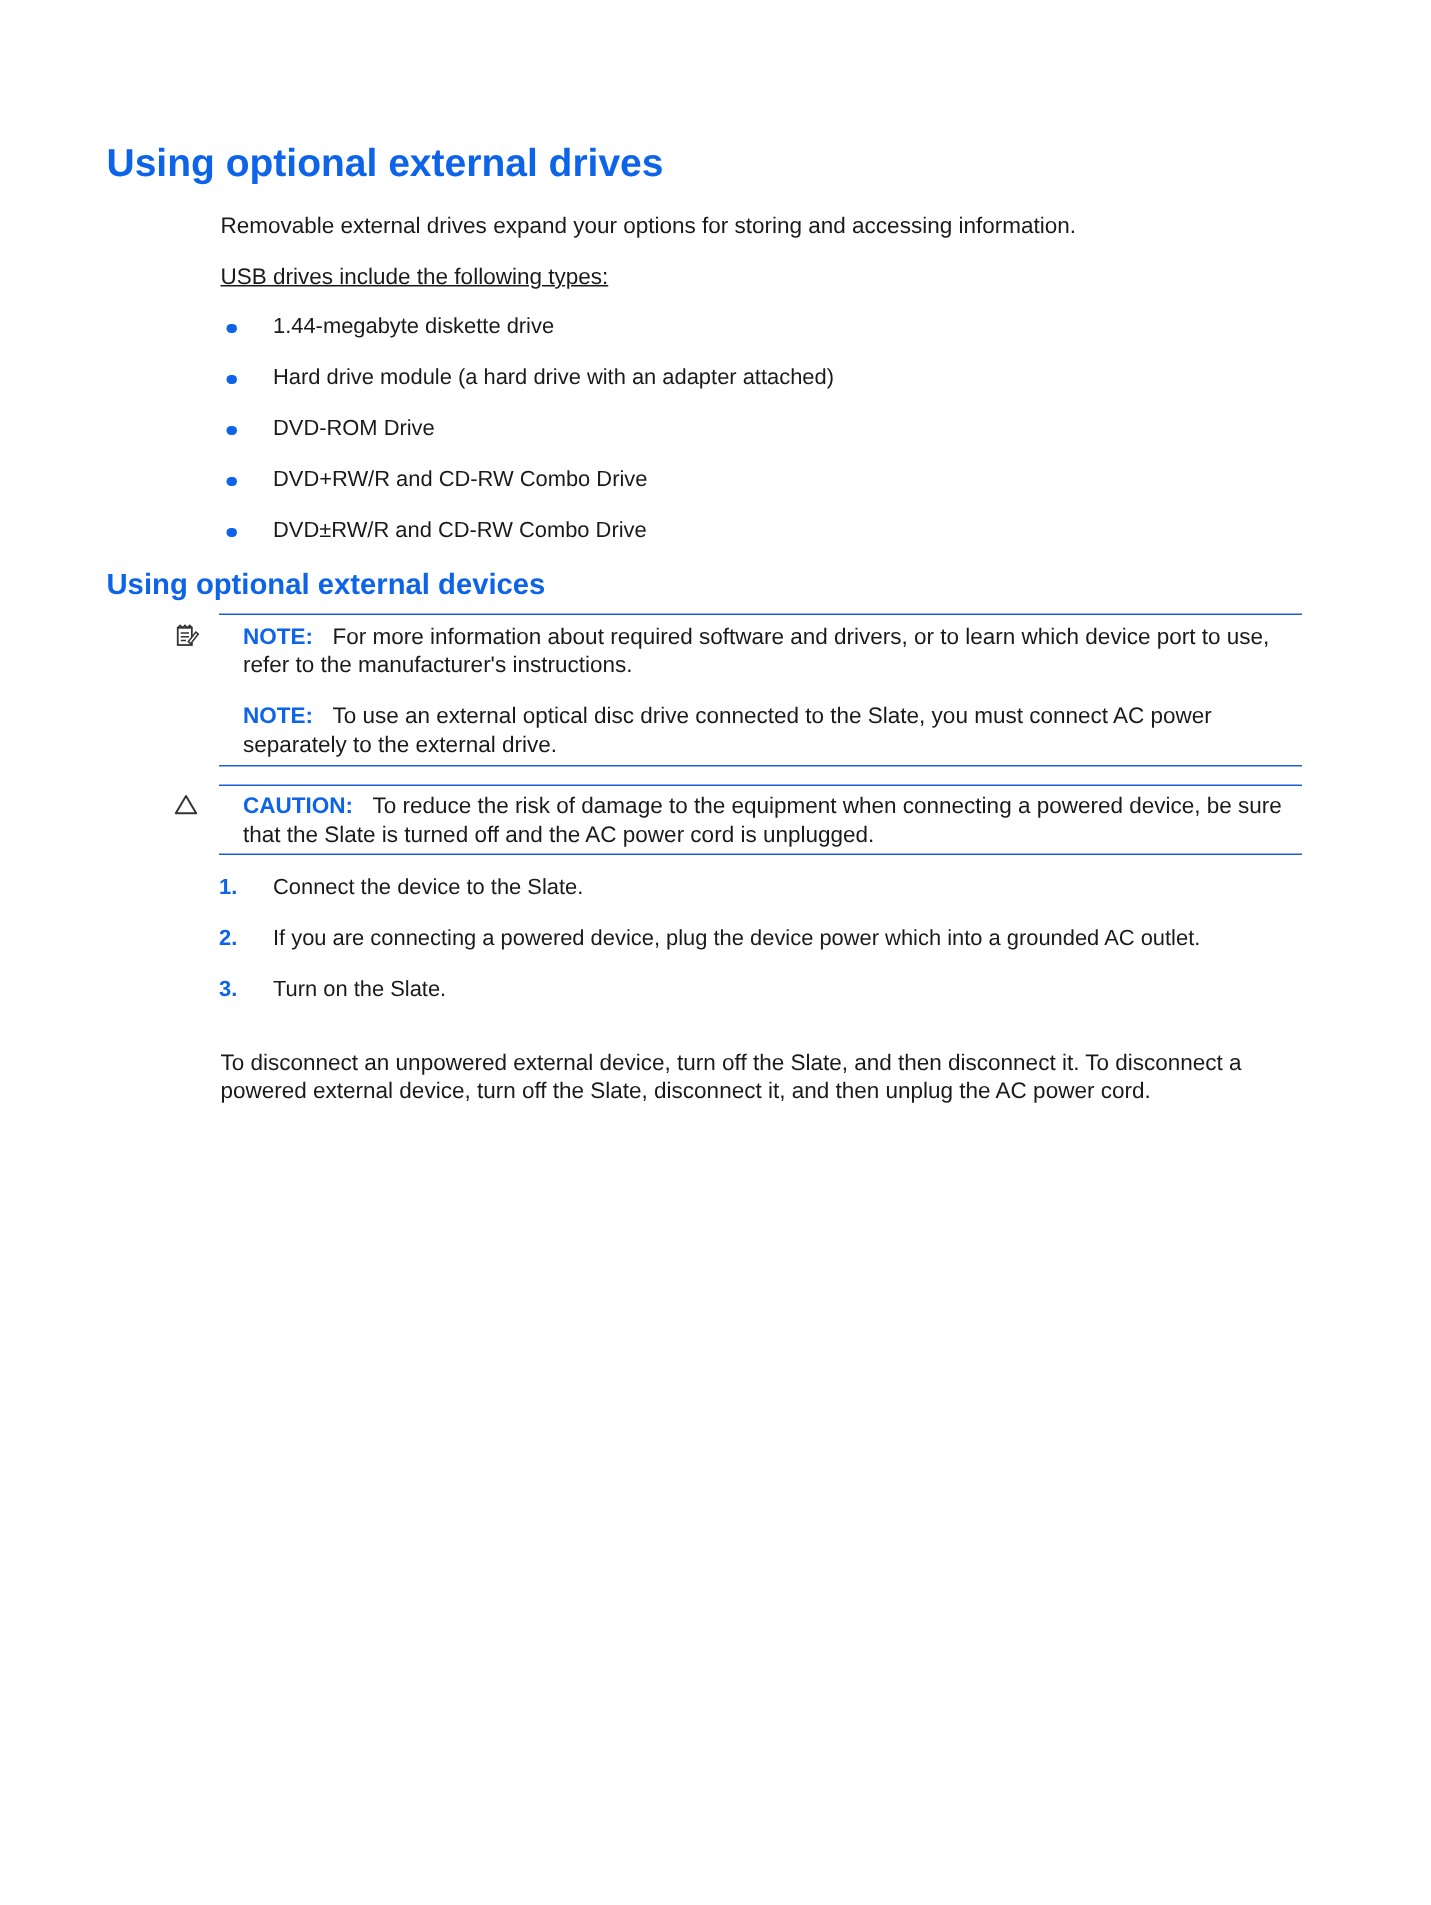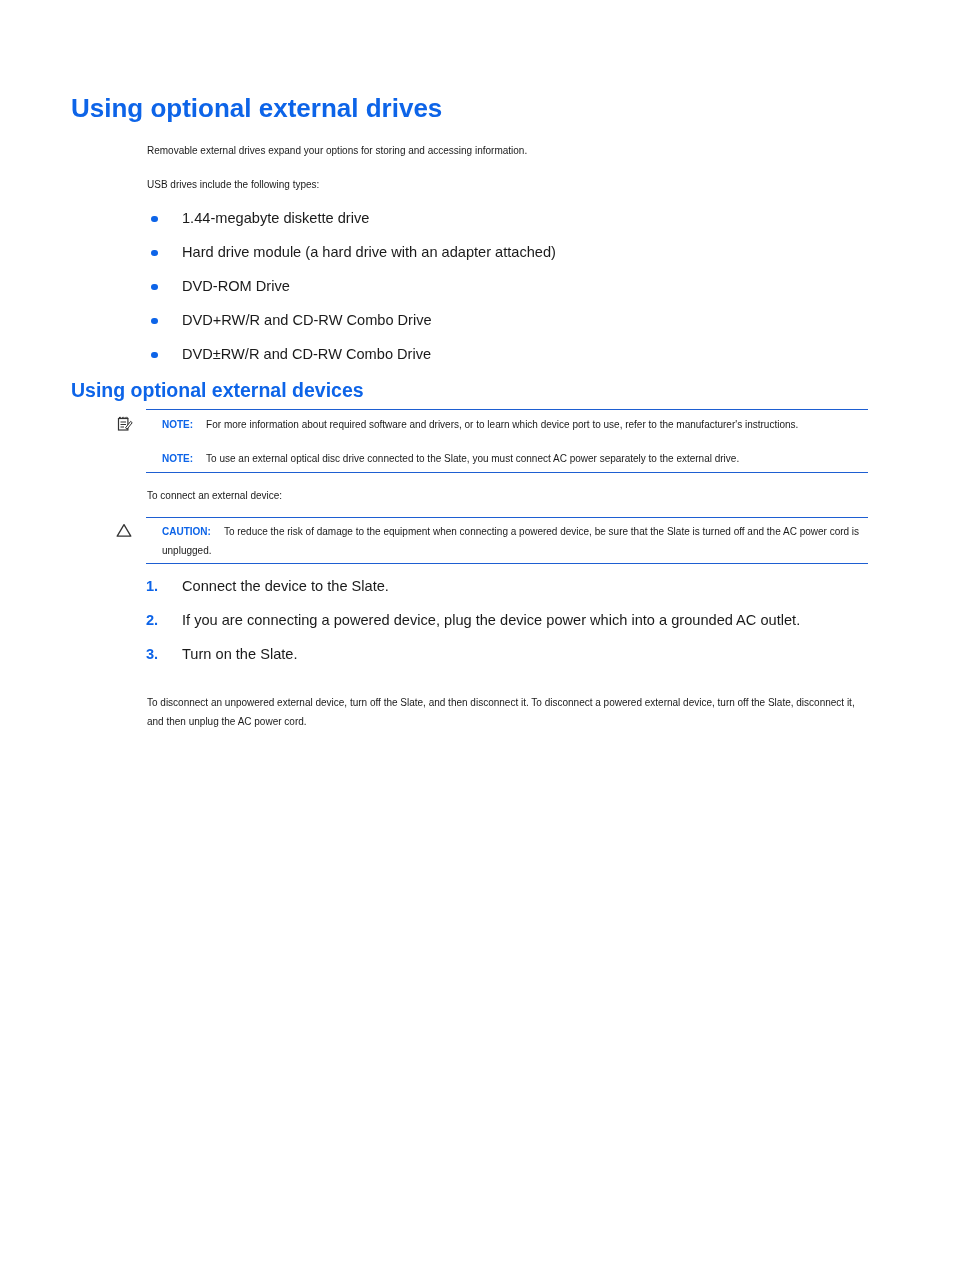--- a/index.html
+++ b/index.html
@@ -18,26 +18,26 @@
   }
   .h1-title {
     margin: 0;
     padding: 93px 0 0 71px;
     font-size: 26px;
     line-height: 30px;
     font-weight: bold;
     color: #0d64e8;
   }
   .body-text {
-    font-size: 10px;
+    font-size: 15px;
     line-height: 19px;
     color: #1a1a1a;
   }
   .intro-1 { margin: 18px 0 0 147px; }
-  .intro-2 { margin: 15px 0 0 147px; }
+  .intro-2 { margin: 15px 0 0 147px; text-decoration: underline; }
   p { margin: 0; }
 
   ul.bullet-list {
     list-style: none;
     margin: 15px 0 0 147px;
     padding: 0;
     width: 722px;
   }
   ul.bullet-list li {
     position: relative;
@@ -167,21 +167,20 @@
       </svg>
     </span>
     <p class="note-para">
       <span class="inline-label">NOTE:</span><span>For more information about required software and drivers, or to learn which device port to use, refer to the manufacturer's instructions.</span>
     </p>
     <p class="note-para">
       <span class="inline-label">NOTE:</span><span>To use an external optical disc drive connected to the Slate, you must connect AC power separately to the external drive.</span>
     </p>
   </div>
 
-  <p class="body-text connect-intro">To connect an external device:</p>
 
   <div class="ruled-box caution-box body-text">
     <span class="gutter-icon">
       <svg width="16" height="15" viewBox="0 0 16 15">
         <path d="M8 1.6 L14.8 13.2 L1.2 13.2 Z" fill="none" stroke="#333333" stroke-width="1.3" stroke-linejoin="round"></path>
       </svg>
     </span>
     <p class="note-para">
       <span class="inline-label">CAUTION:</span><span>To reduce the risk of damage to the equipment when connecting a powered device, be sure that the Slate is turned off and the AC power cord is unplugged.</span>
     </p>

